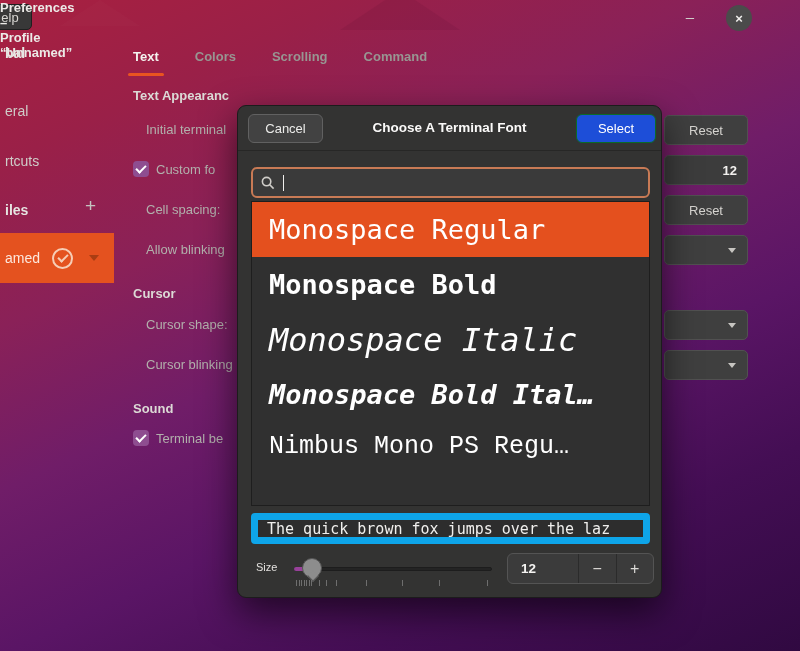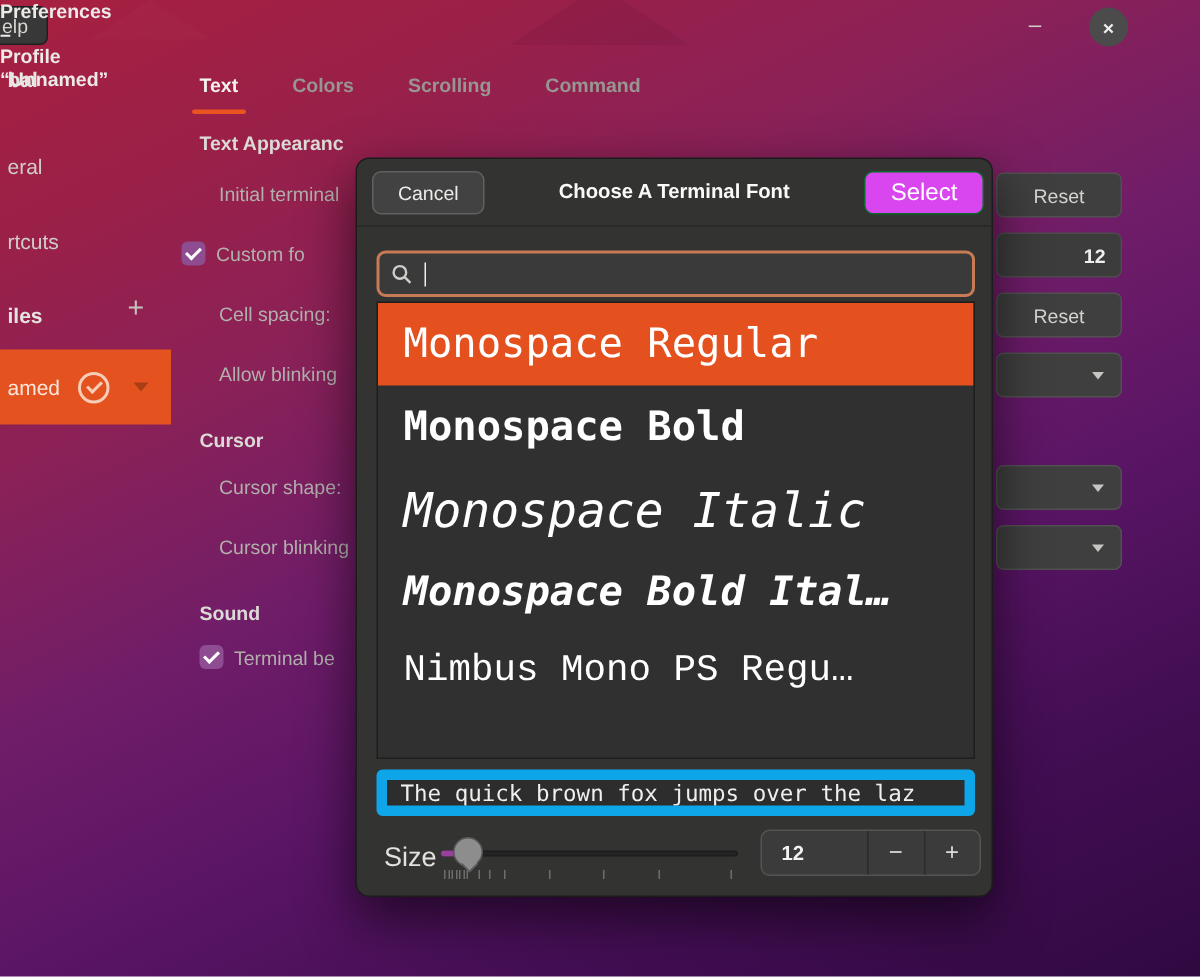--- a/index.html
+++ b/index.html
@@ -96,22 +96,22 @@
     box-shadow:0 14px 36px rgba(0,0,0,.6);
   }
   .dlg-header { position:absolute; left:0; right:0; top:0; height:45px;
     border-bottom:1px solid #272726; }
   .dlg-title { position:absolute; left:0; right:0; top:14px; text-align:center;
     font-size:13.5px; font-weight:bold; color:#fbfaf9; }
   .btn-cancel { position:absolute; left:10px; top:8px; width:75px; height:29px;
     background:#424242; border:1px solid #616161; border-radius:6px;
     font-size:13px; color:#ececea; display:flex; align-items:center; justify-content:center; }
   .btn-select { position:absolute; right:5px; top:8px; width:80px; height:29px;
-    background:#d946ef; border:1px solid #0a6b29; border-radius:6px;
-    font-size:16px; color:#ffffff; display:flex; align-items:center; justify-content:center; }
+    background:#1d4ed8; border:1px solid #0a6b29; border-radius:6px;
+    font-size:13px; color:#ffffff; display:flex; align-items:center; justify-content:center; }
 
   .search-entry { position:absolute; left:13px; top:61px; width:399px; height:31px;
     background:#3a3a3a; border:2px solid #c87a55; border-radius:6px;
     display:flex; align-items:center; padding-left:8px; }
   .search-icon { width:14px; height:14px; position:relative; flex:none; }
   .search-icon circle, .search-icon line { stroke:#cfcdc9; stroke-width:1.6; fill:none; }
   .text-caret { width:1px; height:16px; background:#efeeec; margin-left:8px; }
 
   .font-list { position:absolute; left:13px; top:95px; width:399px; height:305px;
     background:#303030; border:1px solid #1e1e1e; overflow:hidden; }
@@ -124,21 +124,21 @@
   .fr-3 { height:55px; font-size:27px; font-weight:bold; }
   .fr-4 { height:55px; font-size:32px; font-style:italic; }
   .fr-5 { height:55px; font-size:27px; font-weight:bold; font-style:italic; }
   .fr-6 { height:48px; font-size:25px; font-family:"Liberation Mono", monospace; }
 
   .preview-box { position:absolute; left:13px; top:407px; width:399px; height:31px;
     background:#2d2d2d; border:7px solid #0ea5e9; border-radius:4px;
     display:flex; align-items:center; padding-left:9px; overflow:hidden;
     font-family:"DejaVu Sans Mono", monospace; font-size:15px; color:#f0efed; white-space:nowrap; }
 
-  .size-label { position:absolute; left:18px; top:455px; font-size:18px; color:#e3e1de; }
+  .size-label { position:absolute; left:18px; top:455px; font-size:11px; color:#e3e1de; }
   .slider { position:absolute; left:56px; top:447px; width:198px; height:32px; }
   .slider .track { position:absolute; left:0; right:0; top:14px; height:4px;
     background:#242424; border-radius:2px; border:1px solid #1d1d1d; }
   .slider .fill { position:absolute; left:0; top:14px; width:18px; height:4px;
     background:#98419a; border-radius:2px 0 0 2px; }
   .slider .handle { position:absolute; left:8px; top:5px; width:20px; height:20px;
     background:#8d8d8d; border:1px solid #565656; border-radius:50%; }
   .slider .handle:after { content:""; position:absolute; left:5.5px; top:13px; width:7px; height:7px;
     background:#8d8d8d; transform:rotate(45deg); border-right:1px solid #565656; border-bottom:1px solid #565656; }
   .tick { position:absolute; top:27px; width:1px; height:6px; background:#6e6e6e; }
@@ -180,21 +180,21 @@
 
   <div class="tabs">
     <div class="tab active">Text</div>
     <div class="tab">Colors</div>
     <div class="tab">Scrolling</div>
     <div class="tab">Command</div>
   </div>
 
   <div class="sec-head" style="left:133px;top:88px">Text Appearanc</div>
   <div class="row-label" style="left:146px;top:122px">Initial terminal</div>
-  <div class="cb-row" style="left:121px;top:161px">
+  <div class="cb-row" style="left:133px;top:161px">
     <span class="checkbox"></span>
     <span>Custom fo</span>
   </div>
   <div class="row-label" style="left:146px;top:202px">Cell spacing:</div>
   <div class="row-label" style="left:146px;top:242px">Allow blinking</div>
   <div class="sec-head" style="left:133px;top:286px">Cursor</div>
   <div class="row-label" style="left:146px;top:317px">Cursor shape:</div>
   <div class="row-label" style="left:146px;top:357px">Cursor blinking</div>
   <div class="sec-head" style="left:133px;top:401px">Sound</div>
   <div class="cb-row" style="left:133px;top:430px">

